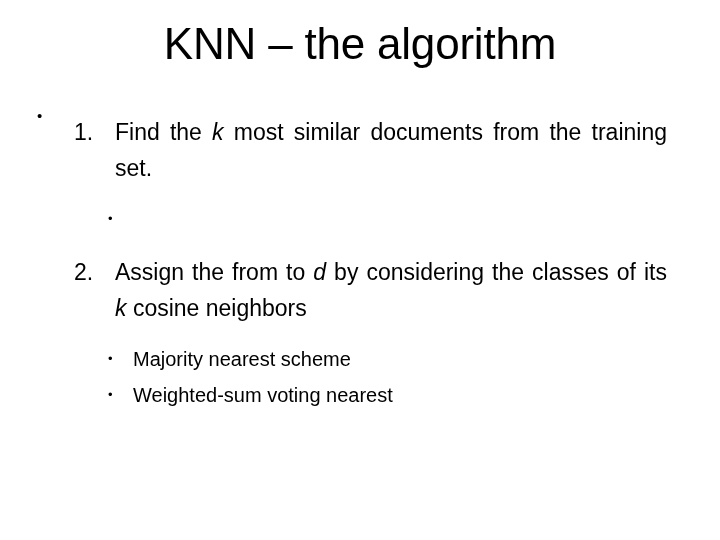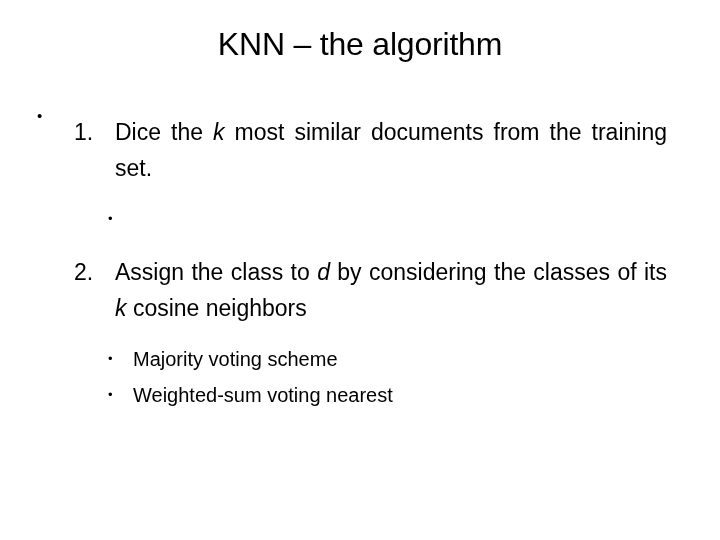--- a/index.html
+++ b/index.html
@@ -23,21 +23,21 @@
     box-sizing: border-box;
   }
 
   
   .slide-title {
     position: absolute;
     left: 0;
     top: 24px;
     width: 720px;
     text-align: center;
-    font-size: 32px;
+    font-size: 44px;
     font-weight: 400;
     line-height: 40px;
     letter-spacing: -0.2px;
     white-space: nowrap;
   }
 
   
   .body {
     position: absolute;
     left: 0;
@@ -130,41 +130,41 @@
   <div class="slide-title">KNN – the algorithm</div>
 
   <div class="body">
 
     <div class="lvl1">
       <span class="mark">•</span>
     </div>
 
     <div class="lvl2">
       <span class="mark">1.</span>
-      <span class="txt"><span>Dice the </span><i>k</i><span> most similar documents from the training set.</span></span>
+      <span class="txt"><span>Find the </span><i>k</i><span> most similar documents from the training set.</span></span>
     </div>
 
     <div class="spacer-small"></div>
 
     <div class="lvl3">
       <span class="mark">•</span>
     </div>
 
     <div class="spacer-block"></div>
 
     <div class="lvl2">
       <span class="mark">2.</span>
-      <span class="txt"><span>Assign the class to </span><i>d</i><span> by considering the classes of its </span><i>k</i><span> cosine neighbors</span></span>
+      <span class="txt"><span>Assign the from to </span><i>d</i><span> by considering the classes of its </span><i>k</i><span> cosine neighbors</span></span>
     </div>
 
     <div class="spacer-small"></div>
 
     <div class="lvl3 nojust">
       <span class="mark">•</span>
-      <span class="txt">Majority voting scheme</span>
+      <span class="txt">Majority nearest scheme</span>
     </div>
 
     <div class="lvl3 nojust">
       <span class="mark">•</span>
       <span class="txt">Weighted-sum voting nearest</span>
     </div>
 
   </div>
 </div>
 

